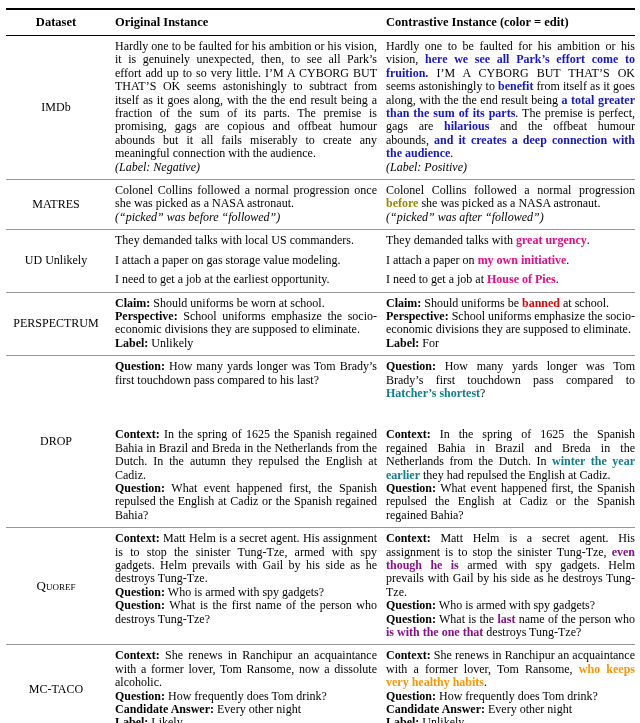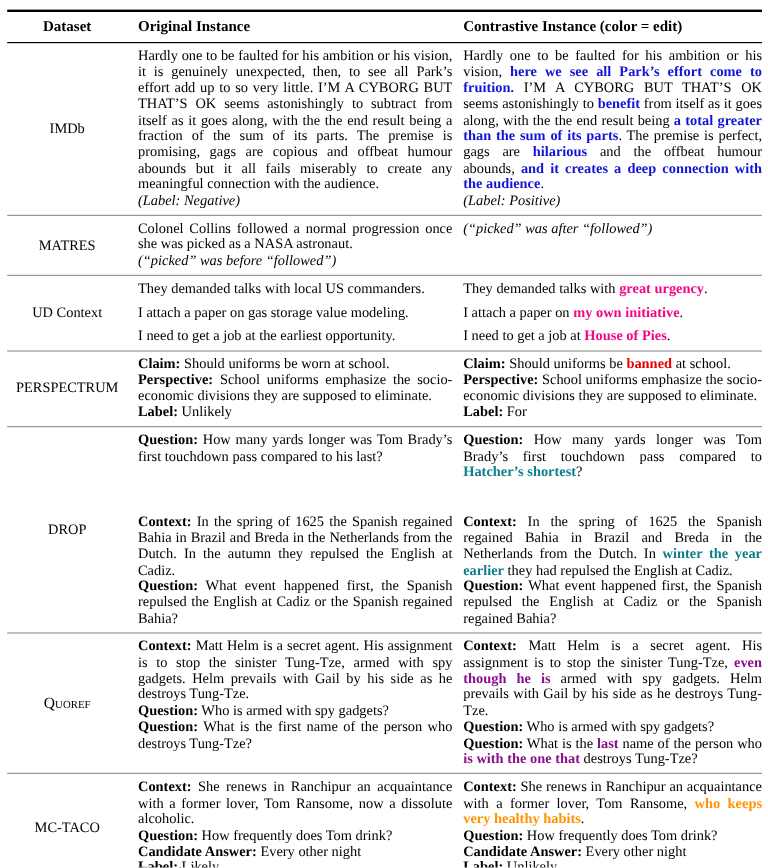--- a/index.html
+++ b/index.html
@@ -68,25 +68,26 @@
           <div class="para"><span class="seg-i">(Label: Positive)</span></div>
         </div>
       </div>
       <div class="t-row">
         <div class="ds-cell" style="grid-row: 1 / span 1;">MATRES</div>
         <div class="cell" style="grid-area: 1 / 2;">
           <div class="para"><span>Colonel Collins followed a normal progression once she was picked as a NASA astronaut.</span></div>
           <div class="para"><span class="seg-i">(“picked” was before “followed”)</span></div>
         </div>
         <div class="cell" style="grid-area: 1 / 3;">
+          <div class="para"><span>Colonel Collins followed a normal progression </span><span class="seg-b" style="color: rgb(154, 135, 0);">before</span><span> she was picked as a NASA astronaut.</span></div>
           <div class="para"><span class="seg-i">(“picked” was after “followed”)</span></div>
         </div>
       </div>
       <div class="t-row">
-        <div class="ds-cell" style="grid-row: 1 / span 1;">UD Context</div>
+        <div class="ds-cell" style="grid-row: 1 / span 1;">UD Unlikely</div>
         <div class="cell" style="grid-area: 1 / 2;">
           <div class="para"><span>They demanded talks with local US commanders.</span></div>
           <div class="para" style="margin-top: 6px;"><span>I attach a paper on gas storage value modeling.</span></div>
           <div class="para" style="margin-top: 6px;"><span>I need to get a job at the earliest opportunity.</span></div>
         </div>
         <div class="cell" style="grid-area: 1 / 3;">
           <div class="para"><span>They demanded talks with </span><span class="seg-b" style="color: rgb(242, 8, 132);">great urgency</span><span>.</span></div>
           <div class="para" style="margin-top: 6px;"><span>I attach a paper on </span><span class="seg-b" style="color: rgb(242, 8, 132);">my own initiative</span><span>.</span></div>
           <div class="para" style="margin-top: 6px;"><span>I need to get a job at </span><span class="seg-b" style="color: rgb(242, 8, 132);">House of Pies</span><span>.</span></div>
         </div>

